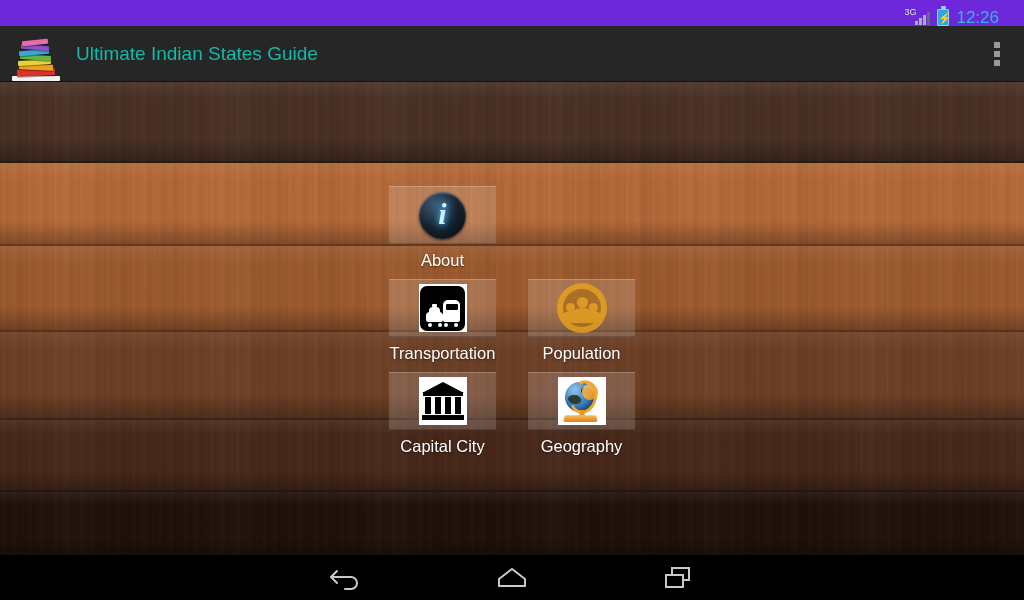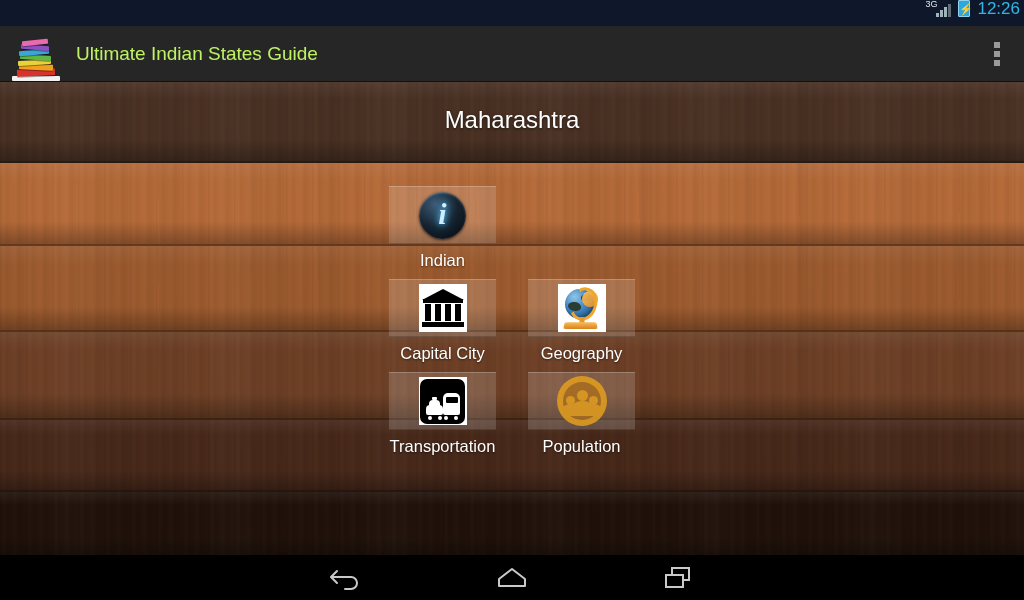--- a/index.html
+++ b/index.html
@@ -19,25 +19,25 @@
     height: 600px;
     overflow: hidden;
     background: #000;
   }
 
   
   #status-bar {
     position: absolute;
     left: 0; top: 0;
     width: 1024px; height: 26px;
-    background: #0f172a;
-    display: flex;
-    align-items: flex-start;
+    background: #6d28d9;
+    display: flex;
+    align-items: flex-end;
     justify-content: flex-end;
-    padding-right: 4px;
+    padding-right: 25px;
     box-sizing: border-box;
   }
   .sb-item { display: flex; align-items: center; margin-left: 7px; }
   .signal-wrap { position: relative; width: 26px; height: 18px; }
   .signal-3g {
     position: absolute; left: 0; top: 0;
     font-size: 9px; color: #dfe7ea; line-height: 9px;
     font-family: "Liberation Sans", sans-serif;
   }
   .signal-bars { position: absolute; right: 0; bottom: 1px; display: flex; align-items: flex-end; gap: 1px; }
@@ -100,21 +100,21 @@
     width: 48px; height: 5px;
     background: #f2f2f2;
     border-radius: 1px;
   }
   #app-icon .bk {
     position: absolute;
     border-radius: 1px;
     box-shadow: 0 1px 0 rgba(0,0,0,.35);
   }
   .app-title {
-    color: #bef264;
+    color: #14b8a6;
     font-size: 19px;
     margin-left: 14px;
     white-space: nowrap;
   }
   #overflow-menu {
     position: absolute;
     right: 0; top: 0;
     width: 54px; height: 56px;
     display: flex;
     flex-direction: column;
@@ -513,35 +513,70 @@
     <div class="plank" style="top:250px; height:88px; background-color:#6e4026;">
         <span class="grain"></span>
       </div>
     <div class="plank" style="top:338px; height:72px; background-color:#48291a;">
         <span class="grain"></span>
       </div>
     <div class="plank" style="top:410px; height:63px; background-color:#21120b; border-bottom:none;">
         <span class="grain"></span>
       </div>
 
-    <div id="state-title">Maharashtra</div>
 
     <div id="menu-grid">
 
       <div class="grid-row">
 
         <div class="menu-cell">
           <div class="tile">
             <div class="ic-about">
                 <span>i</span>
               </div>
           </div>
-          <div class="menu-label">Indian</div>
+          <div class="menu-label">About</div>
         </div>
 
+      </div>
+
+      <div class="grid-row">
+
+        <div class="menu-cell">
+          <div class="tile">
+            <div class="icon-plate">
+              <div class="ic-transport">
+                <span class="tx-taxi"></span>
+                <span class="tx-bus"></span>
+                <span class="wheels">
+                  <i style="left:8px;"></i>
+                    <i style="left:18px;"></i>
+                  <i style="right:17px;"></i>
+                    <i style="right:7px;"></i>
+                </span>
+              </div>
+            </div>
+          </div>
+          <div class="menu-label">Transportation</div>
+        </div>
+
+        <div class="menu-cell">
+          <div class="tile">
+            <div class="ic-pop">
+              <span class="hollow"></span>
+              <span class="pop-head" style="left:20px; top:14px;  width:11px; height:11px;"></span>
+              <span class="pop-fig" style="left:14px; top:25px;  width:23px; height:15px;"></span>
+              <span class="pop-head" style="left:9px;  top:20px;  width:9px;  height:9px;"></span>
+              <span class="pop-fig" style="left:5px;  top:28px;  width:17px; height:12px;"></span>
+              <span class="pop-head" style="right:9px; top:20px;  width:9px;  height:9px;"></span>
+              <span class="pop-fig" style="right:5px; top:28px;  width:17px; height:12px;"></span>
+            </div>
+          </div>
+          <div class="menu-label">Population</div>
+        </div>
       </div>
 
       <div class="grid-row">
 
         <div class="menu-cell">
           <div class="tile">
             <div class="icon-plate">
               <div class="ic-capital">
                 <span class="cap-roof"></span>
                 <span class="cap-arch"></span>
@@ -570,56 +605,20 @@
                 <span class="geo-ring"></span>
                 <span class="geo-neck"></span>
                 <span class="geo-stand"></span>
               </div>
             </div>
           </div>
           <div class="menu-label">Geography</div>
         </div>
       </div>
 
-      <div class="grid-row">
-
-        <div class="menu-cell">
-          <div class="tile">
-            <div class="icon-plate">
-              <div class="ic-transport">
-                <span class="tx-taxi"></span>
-                <span class="tx-bus"></span>
-                <span class="wheels">
-                  <i style="left:8px;"></i>
-                    <i style="left:18px;"></i>
-                  <i style="right:17px;"></i>
-                    <i style="right:7px;"></i>
-                </span>
-              </div>
-            </div>
-          </div>
-          <div class="menu-label">Transportation</div>
-        </div>
-
-        <div class="menu-cell">
-          <div class="tile">
-            <div class="ic-pop">
-              <span class="hollow"></span>
-              <span class="pop-head" style="left:20px; top:14px;  width:11px; height:11px;"></span>
-              <span class="pop-fig" style="left:14px; top:25px;  width:23px; height:15px;"></span>
-              <span class="pop-head" style="left:9px;  top:20px;  width:9px;  height:9px;"></span>
-              <span class="pop-fig" style="left:5px;  top:28px;  width:17px; height:12px;"></span>
-              <span class="pop-head" style="right:9px; top:20px;  width:9px;  height:9px;"></span>
-              <span class="pop-fig" style="right:5px; top:28px;  width:17px; height:12px;"></span>
-            </div>
-          </div>
-          <div class="menu-label">Population</div>
-        </div>
-      </div>
-
     </div>
   </div>
 
   <div id="nav-bar">
     <div class="nav-btn">
       <svg width="34" height="26" viewBox="0 0 34 26" aria-hidden="true">
         <path d="M8 6 L2 12 L8 18" fill="none" stroke="#c9c9c9" stroke-width="2" stroke-linecap="round" stroke-linejoin="round"></path>
         <path d="M2.5 12 H22 a6 6 0 0 1 0 12 H16" fill="none" stroke="#c9c9c9" stroke-width="2" stroke-linecap="round" stroke-linejoin="round"></path>
       </svg>
     </div>

